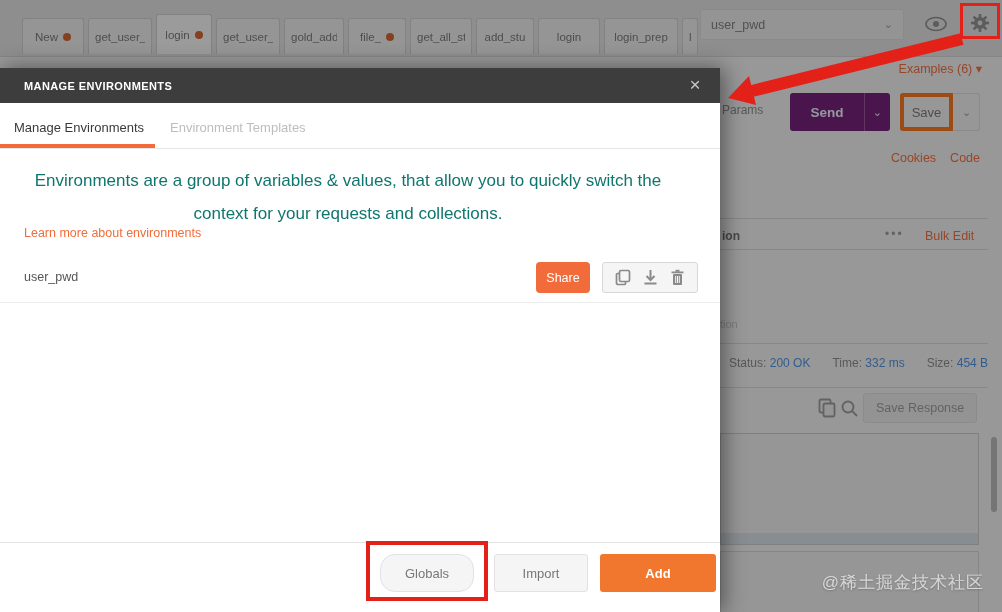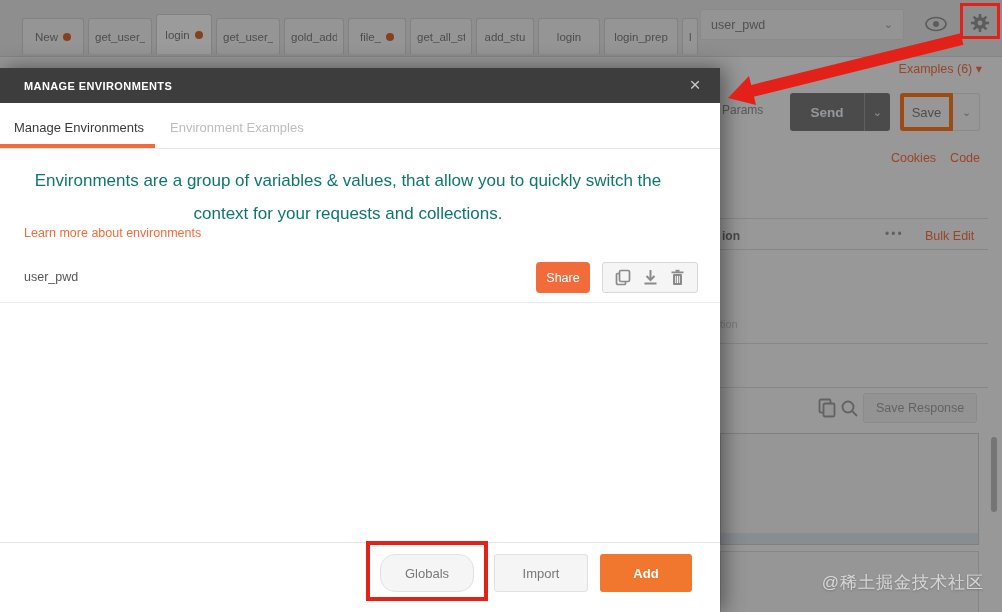--- a/index.html
+++ b/index.html
@@ -20,21 +20,21 @@
 
   .env-select { position:absolute; left:700px; top:9px; width:204px; height:31px; background:#ededed;
                 border:1px solid #dcdcdc; border-radius:2px; display:flex; align-items:center; padding:0 10px; }
   .env-select .val { font-size:12.5px; color:#7d7d7d; flex:1; }
   .chev { color:#9a9a9a; font-size:11px; }
   .icon-eye { position:absolute; left:924px; top:15px; }
   .icon-gear { position:absolute; left:969px; top:12px; }
 
   .examples { position:absolute; right:20px; top:61px; font-size:12.5px; color:#f26b3a; }
   .params-label { position:absolute; left:722px; top:103px; font-size:12px; color:#8a8a8a; }
-  .send-btn { position:absolute; left:790px; top:93px; width:100px; height:38px; background:#737373; border-radius:3px;
+  .send-btn { position:absolute; left:790px; top:93px; width:100px; height:38px; background:#701a75; border-radius:3px;
               display:flex; align-items:center; color:#eaf2fa; }
   .send-btn .lbl { flex:1; text-align:center; font-size:13.5px; font-weight:bold; }
   .send-btn .sep { width:1px; height:38px; background:rgba(255,255,255,.25); }
   .send-btn .chev { color:#dce9f7; padding:0 8px; }
   .save-btn { position:absolute; left:900px; top:93px; width:53px; height:38px; background:#f2f2f2; border:4px solid #f97316;
               border-radius:3px 0 0 3px; font-size:13px; color:#777; display:flex; align-items:center; justify-content:center; }
   .save-chev { position:absolute; left:954px; top:93px; width:26px; height:38px; background:#f2f2f2; border:1px solid #dcdcdc;
                border-left:none; border-radius:0 3px 3px 0; display:flex; align-items:center; justify-content:center; }
   .cookies-code { position:absolute; right:22px; top:151px; font-size:12.5px; color:#f26b3a; display:flex; gap:14px; }
   .hline { position:absolute; background:#d7d7d7; height:1px; }
@@ -75,21 +75,21 @@
   .share-btn { position:absolute; left:536px; top:6px; width:54px; height:31px; background:#f26b3a; border-radius:4px;
                color:#fff; font-size:12.5px; display:flex; align-items:center; justify-content:center; }
   .env-iconbar { position:absolute; left:602px; top:6px; width:96px; height:31px; background:#f5f5f5; border:1px solid #d8d8d8;
                  border-radius:3px; display:flex; align-items:center; justify-content:space-around; padding:0 6px; }
   .env-row-divider { position:absolute; left:0; top:234px; width:720px; height:1px; background:#ededed; }
   .modal-footer-line { position:absolute; left:0; top:474px; width:720px; height:1px; background:#e4e4e4; }
   .globals-btn { position:absolute; left:380px; top:486px; width:94px; height:38px; background:#f5f5f5; border:1px solid #e2e2e2;
                  border-radius:15px; font-size:13px; color:#777; display:flex; align-items:center; justify-content:center; }
   .import-btn { position:absolute; left:494px; top:486px; width:94px; height:38px; background:#f5f5f5; border:1px solid #e2e2e2;
                 border-radius:3px; font-size:13px; color:#777; display:flex; align-items:center; justify-content:center; }
-  .add-btn { position:absolute; left:600px; top:486px; width:92px; height:38px; background:#f2772e; border-radius:3px;
+  .add-btn { position:absolute; left:600px; top:486px; width:116px; height:38px; background:#f2772e; border-radius:3px;
              font-size:13px; font-weight:bold; color:#fff; display:flex; align-items:center; justify-content:center; }
 
   
   .anno { position:absolute; z-index:6; pointer-events:none; }
   .red-box-gear { left:960px; top:3px; width:40px; height:36px; border:3px solid #e32119; }
   .red-box-globals-inner { position:absolute; left:366px; top:541px; width:122px; height:60px; border:4px solid #e32119; z-index:6; }
   .arrow-svg { left:700px; top:25px; width:300px; height:90px; }
 
   .watermark { position:absolute; right:18px; bottom:18px; z-index:7; font-size:17px; color:rgba(235,235,235,0.8);
                text-shadow:0 1px 2px rgba(60,60,60,0.35); letter-spacing:1px; }
@@ -206,20 +206,28 @@
     <div class="kv-row">
       <span class="frag">ion</span>
       <span class="dots">•••</span>
       <span class="bulk">Bulk Edit</span>
     </div>
     <div class="hline" style="left:720px; top:249px; width:268px;"></div>
 
     <div class="faint-frag">tion</div>
     <div class="hline" style="left:720px; top:343px; width:268px;"></div>
 
+    <div class="status-row">
+      <span class="grp"><span>Status:</span>
+        <b>200 OK</b></span>
+      <span class="grp"><span>Time:</span>
+        <b>332 ms</b></span>
+      <span class="grp"><span>Size:</span>
+        <b>454 B</b></span>
+    </div>
     <div class="hline" style="left:720px; top:387px; width:268px;"></div>
 
     <div class="resp-actions">
       <span>
         <svg class="ic" width="18" height="20" viewBox="0 0 18 20">
           <rect x="1.5" y="1.5" width="11" height="13" rx="1.5" fill="none" stroke="#9a9a9a" stroke-width="1.8"></rect>
           <rect x="5.5" y="5.5" width="11" height="13" rx="1.5" fill="#efefef" stroke="#9a9a9a" stroke-width="1.8"></rect>
         </svg>
       </span>
       <span>
@@ -240,21 +248,21 @@
 
   <div class="overlay"></div>
 
   <div class="modal">
     <div class="modal-header">
       <span class="modal-title">MANAGE ENVIRONMENTS</span>
       <span class="modal-close">×</span>
     </div>
     <div class="modal-tabs">
       <span class="mtab-active">Manage Environments</span>
-      <span class="mtab-inactive">Environment Examples</span>
+      <span class="mtab-inactive">Environment Templates</span>
       <span class="mtab-underline"></span>
     </div>
     <p class="modal-desc">Environments are a group of variables &amp; values, that allow you to quickly switch the context for your requests and collections.</p>
     <a class="modal-link">Learn more about environments</a>
 
     <div class="env-row">
       <span class="env-name">user_pwd</span>
       <span class="share-btn">Share</span>
       <span class="env-iconbar">
         <span>

